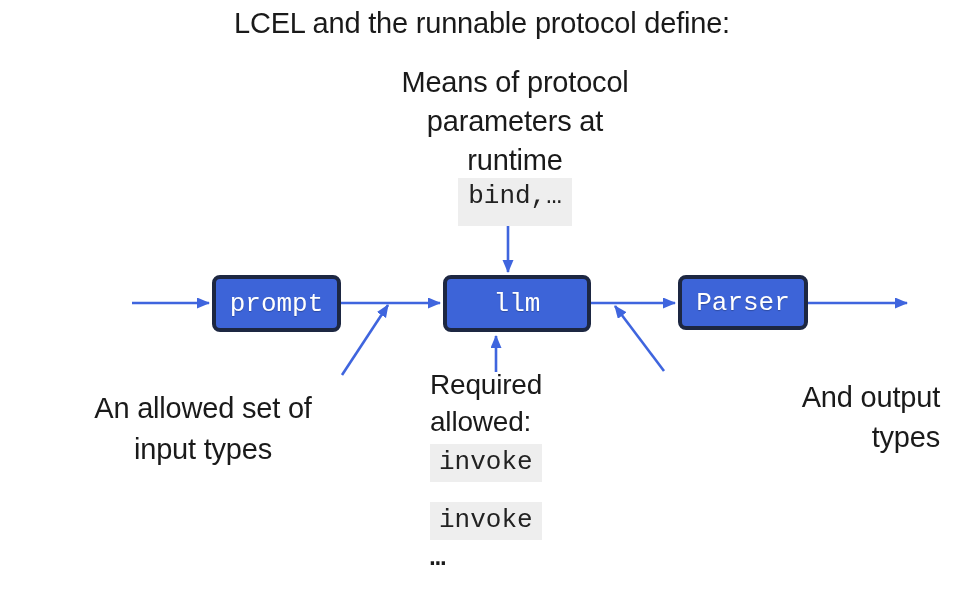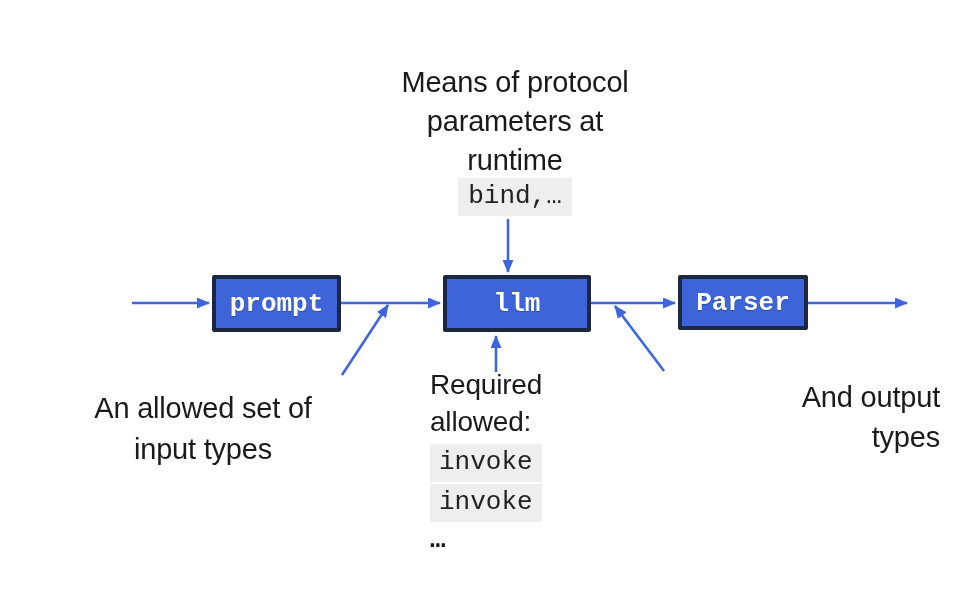--- a/index.html
+++ b/index.html
@@ -50,21 +50,21 @@
     position: absolute;
     top: 178px; left: 315px; width: 400px;
     text-align: center;
   }
   .code-chip {
     display: inline-block;
     background: var(--code-bg);
     color: var(--code-text);
     font-family: "Liberation Mono", "DejaVu Sans Mono", monospace;
     font-size: 26px;
-    padding: 3px 10px 5px 10px;
+    padding: 3px 10px 15px 10px;
   }
   .anno-input {
     top: 364px; left: 40px; width: 326px;
     text-align: center;
     line-height: 41px;
     margin-top: 24px;
   }
   .anno-output {
     top: 377px; left: 640px; width: 300px;
     text-align: right;
@@ -80,44 +80,44 @@
     font-size: 28px;
     font-weight: 500;
     line-height: 37px;
     letter-spacing: -0.2px;
   }
   .methods-list {
     margin-top: 4px;
     display: flex;
     flex-direction: column;
     align-items: flex-start;
-    gap: 2px;
+    gap: 20px;
   }
   .methods-list .code-chip {
     padding: 3px 9px 5px 9px;
   }
   .methods-more {
     margin-top: 8px;
     font-family: "Liberation Mono", "DejaVu Sans Mono", monospace;
     font-weight: bold;
     font-size: 26px;
     color: var(--text);
     line-height: 20px;
   }
   .node {
     position: absolute;
     display: flex;
     align-items: center;
     justify-content: center;
     background: var(--node-fill);
     border: 4px solid var(--node-border);
-    border-radius: 2px;
+    border-radius: 8px;
     color: var(--node-text);
     font-family: "Liberation Mono", "DejaVu Sans Mono", monospace;
-    font-weight: bold;
+    font-weight: normal;
     font-size: 26px;
     text-shadow: 0 1px 1px rgba(0,0,0,0.25);
   }
   .node-prompt { left: 212px; top: 275px; width: 129px; height: 57px; }
   .node-llm    { left: 443px; top: 275px; width: 148px; height: 57px; }
   .node-parser { left: 678px; top: 275px; width: 130px; height: 55px; }
   .arrow-layer {
     position: absolute;
     top: 0; left: 0;
     width: 976px; height: 616px;
@@ -140,20 +140,21 @@
     <line x1="132" y1="303" x2="209" y2="303" marker-end="url(#ah)"></line>
     <line x1="341" y1="303" x2="440" y2="303" marker-end="url(#ah)"></line>
     <line x1="571" y1="303" x2="675" y2="303" marker-end="url(#ah)"></line>
     <line x1="808" y1="303" x2="907" y2="303" marker-end="url(#ah)"></line>
     <line x1="508" y1="219" x2="508" y2="272" marker-end="url(#ah)"></line>
     <line x1="496" y1="372" x2="496" y2="336" marker-end="url(#ah)"></line>
     <line x1="342" y1="375" x2="388" y2="305" marker-end="url(#ah)"></line>
     <line x1="664" y1="371" x2="615" y2="306" marker-end="url(#ah)"></line>
   </svg>
 
+  <div class="slide-title">LCEL and the runnable protocol define:</div>
 
   <div class="anno anno-modify multiline">Means of protocol
 parameters at
 runtime</div>
   <div class="bind-row">
     <span class="code-chip">bind,…</span>
   </div>
 
   <div class="node node-prompt">
     <span>prompt</span>

